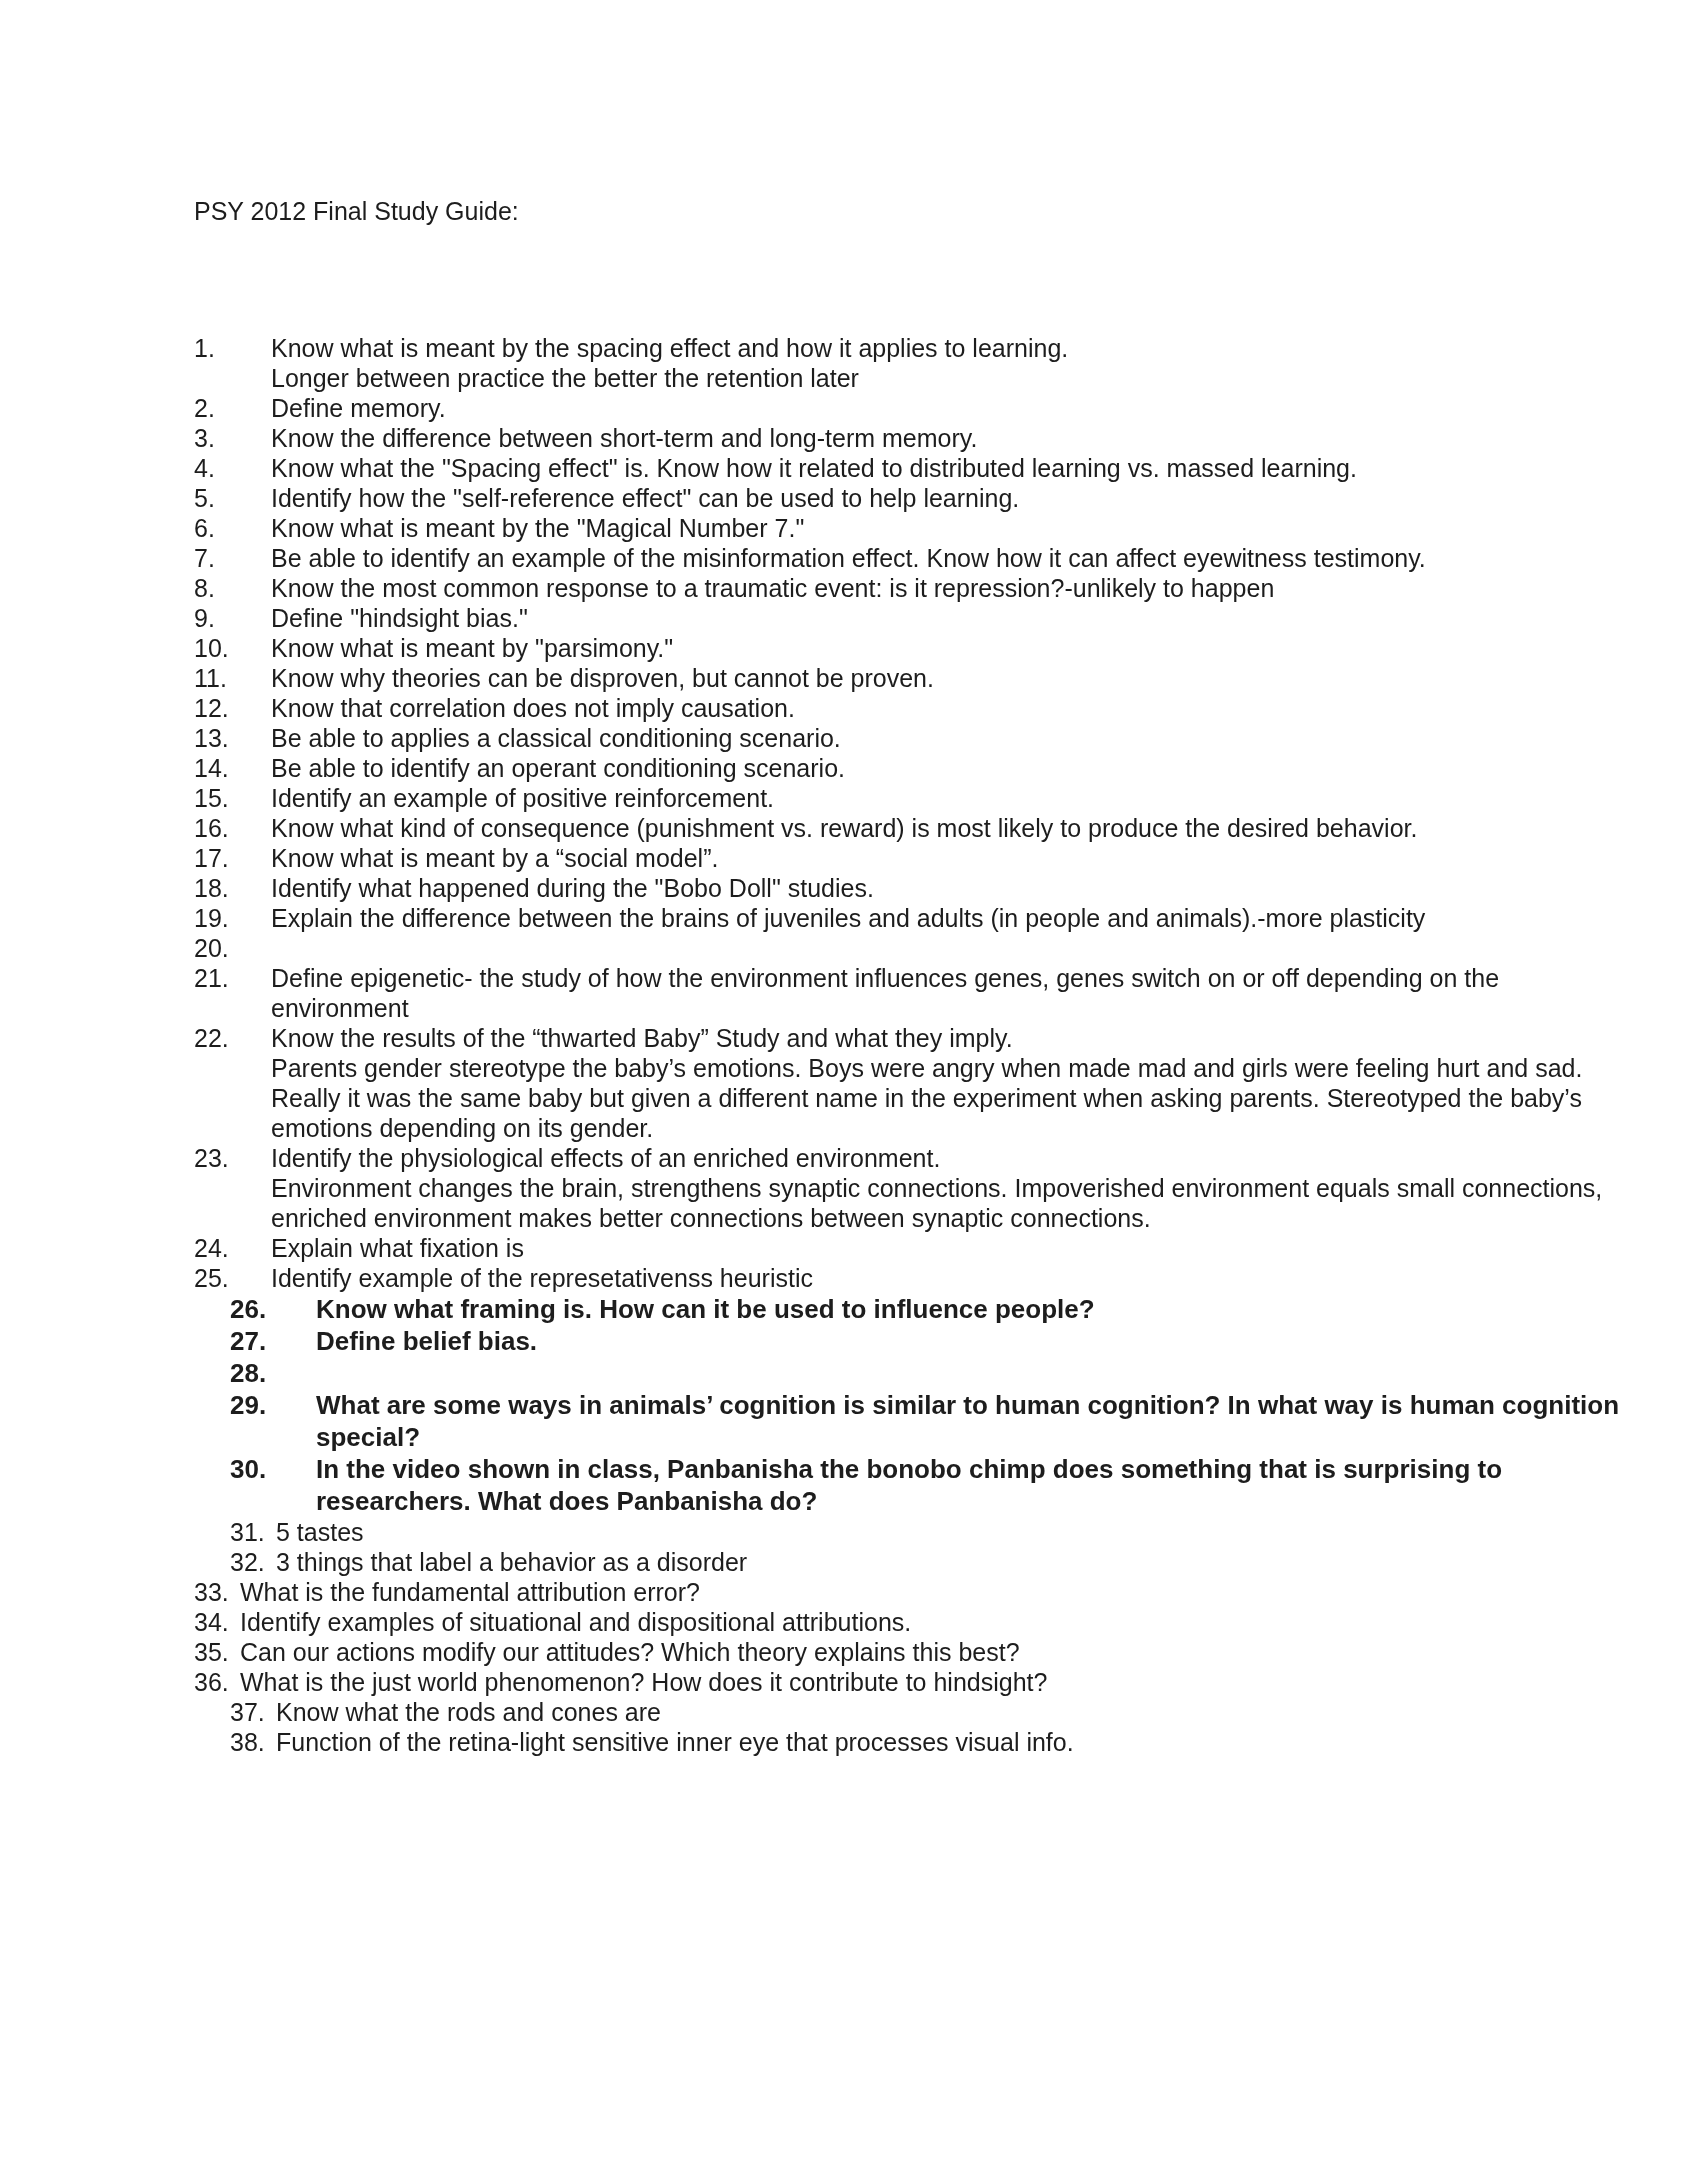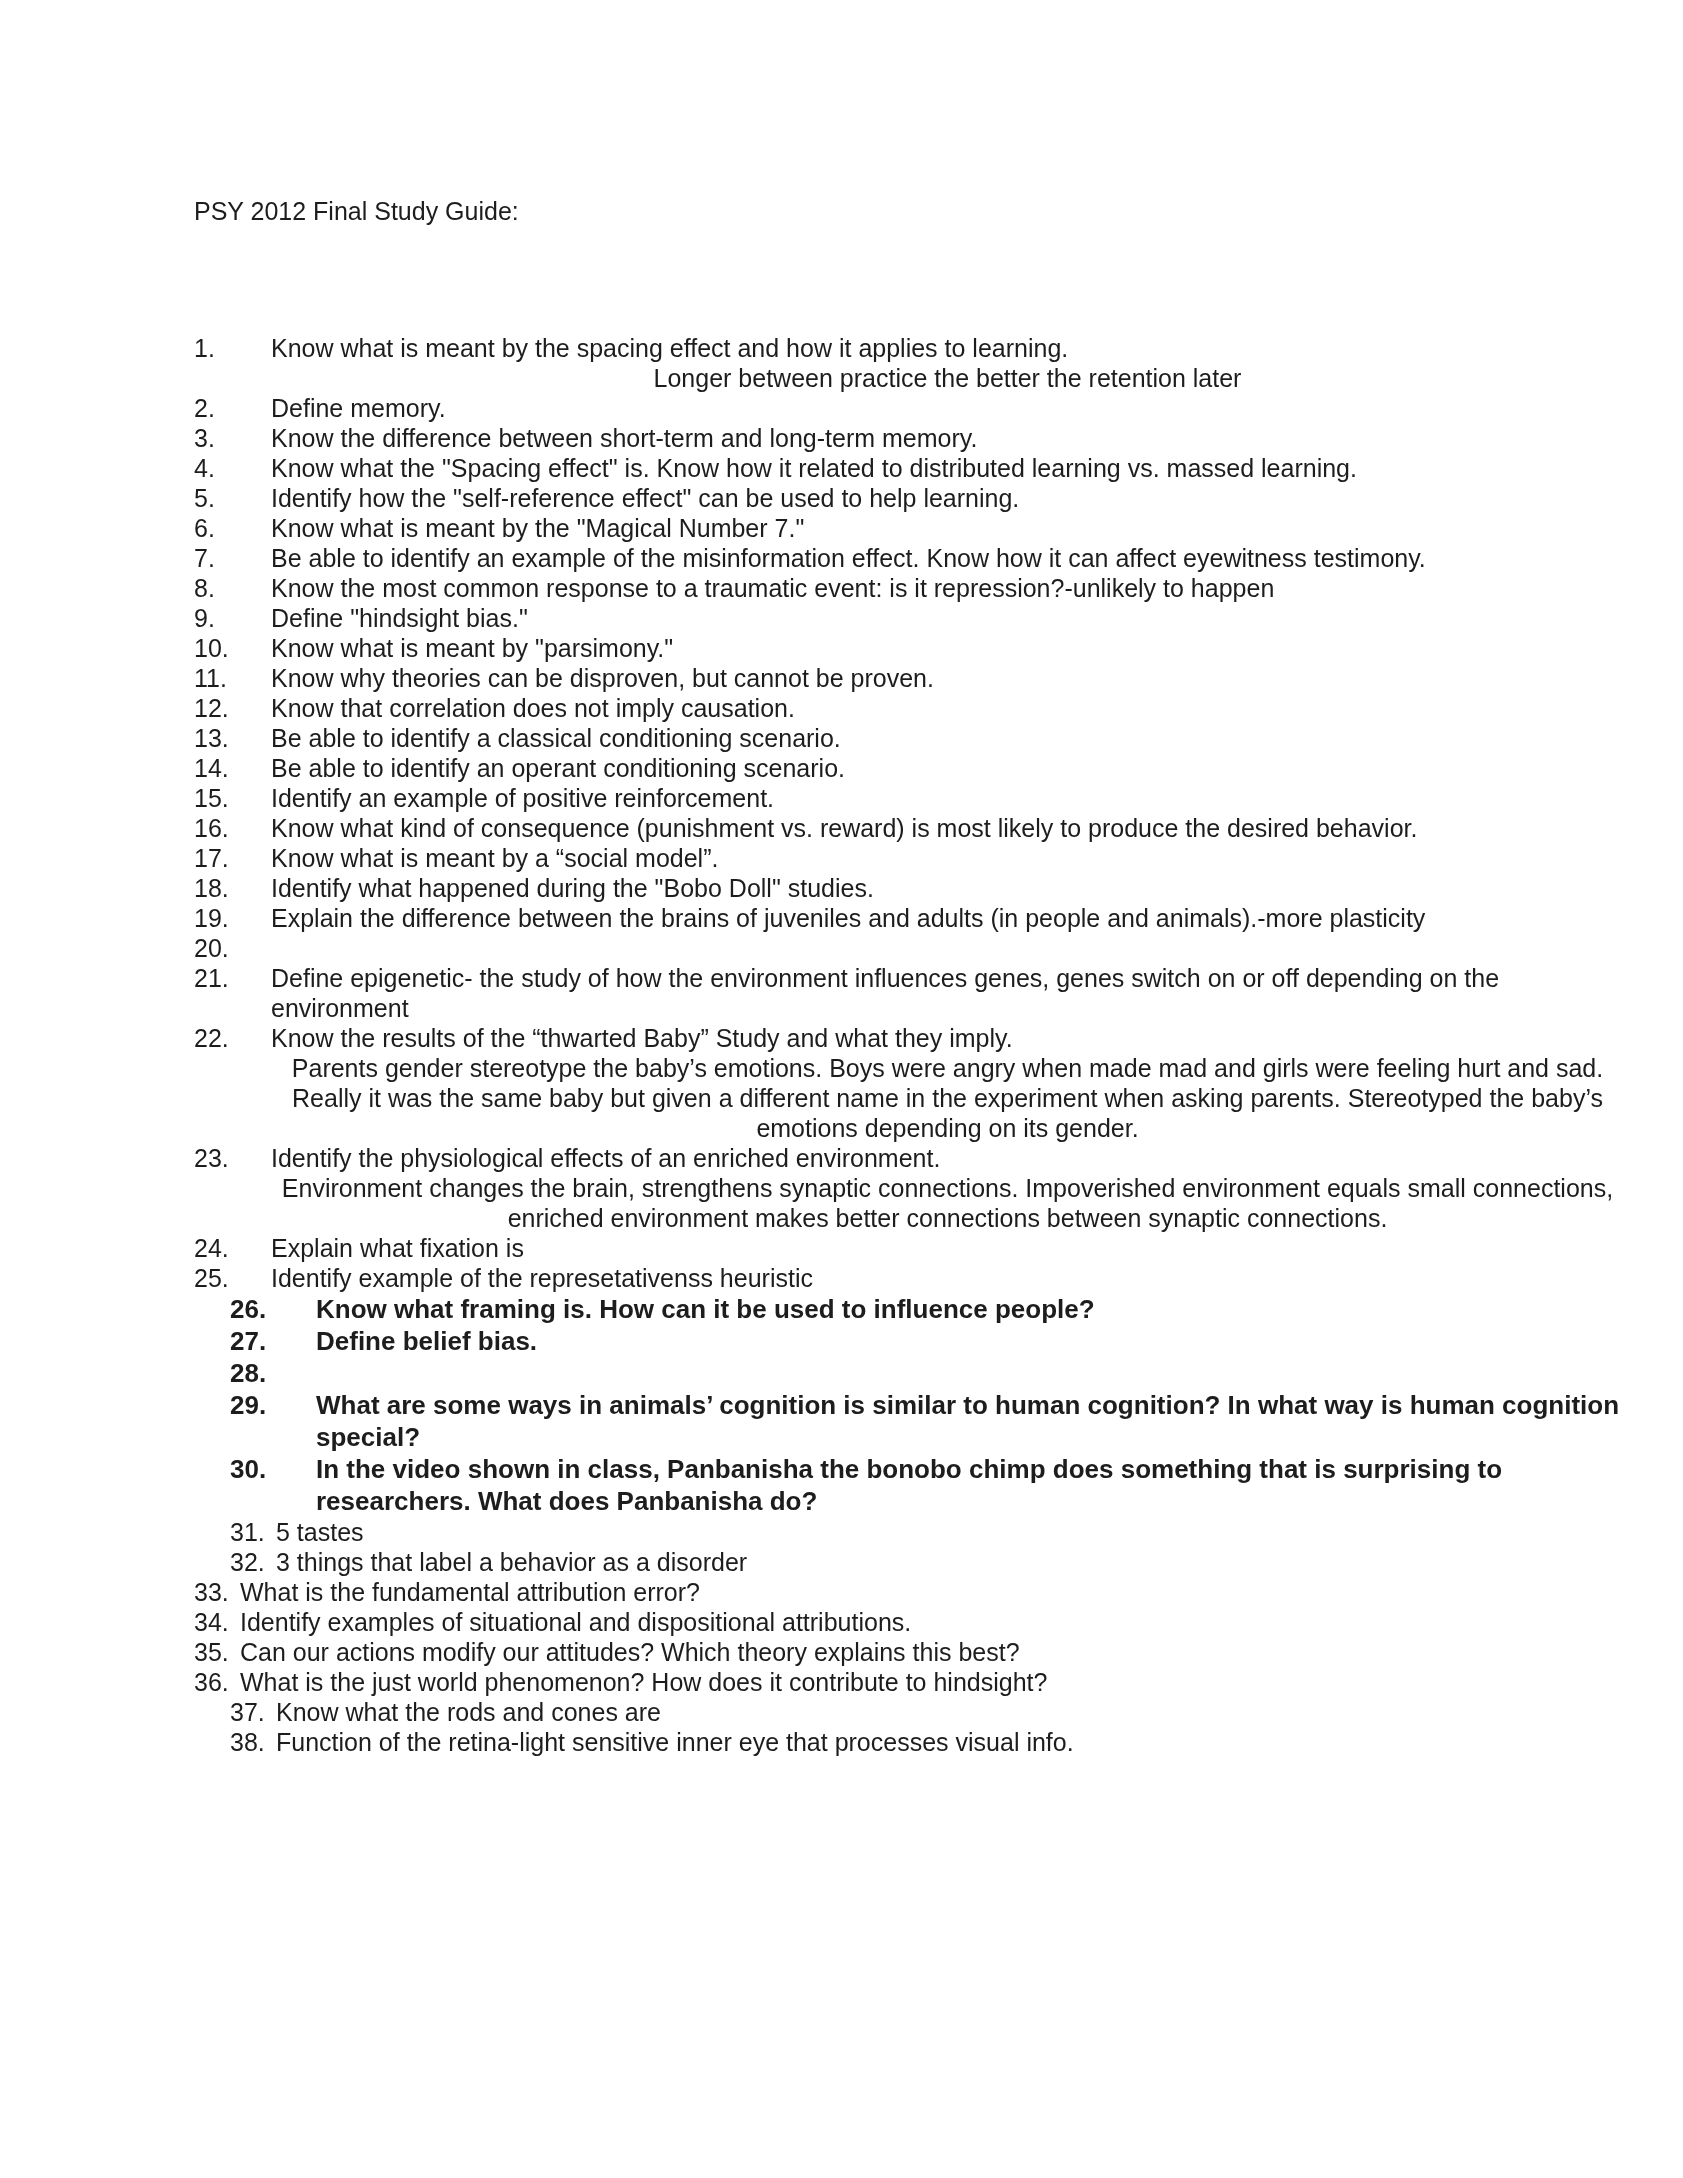--- a/index.html
+++ b/index.html
@@ -76,21 +76,20 @@
   .grp-d .marker {
     width: 46px;
     min-width: 46px;
     padding-left: 194px;
     box-sizing: content-box;
   }
   .grp-d .body { flex: 1; padding-right: 59px; }
 
   .note {
     display: block;
-    text-align: center;
   }
   .item .body .note { margin: 0; }
 </style>
 </head>
 <body>
 
 <div class="page">
 
   <div class="doc-title">PSY 2012 Final Study Guide:</div>
 
@@ -138,21 +137,21 @@
       <div class="item grp-a">
         <div class="marker">11.</div>
         <div class="body"><span>Know why theories can be disproven, but cannot be proven.</span></div>
       </div>
       <div class="item grp-a">
         <div class="marker">12.</div>
         <div class="body"><span>Know that correlation does not imply causation.</span></div>
       </div>
       <div class="item grp-a">
         <div class="marker">13.</div>
-        <div class="body"><span>Be able to identify a classical conditioning scenario.</span></div>
+        <div class="body"><span>Be able to applies a classical conditioning scenario.</span></div>
       </div>
       <div class="item grp-a">
         <div class="marker">14.</div>
         <div class="body"><span>Be able to identify an operant conditioning scenario.</span></div>
       </div>
       <div class="item grp-a">
         <div class="marker">15.</div>
         <div class="body"><span>Identify an example of positive reinforcement.</span></div>
       </div>
       <div class="item grp-a">

